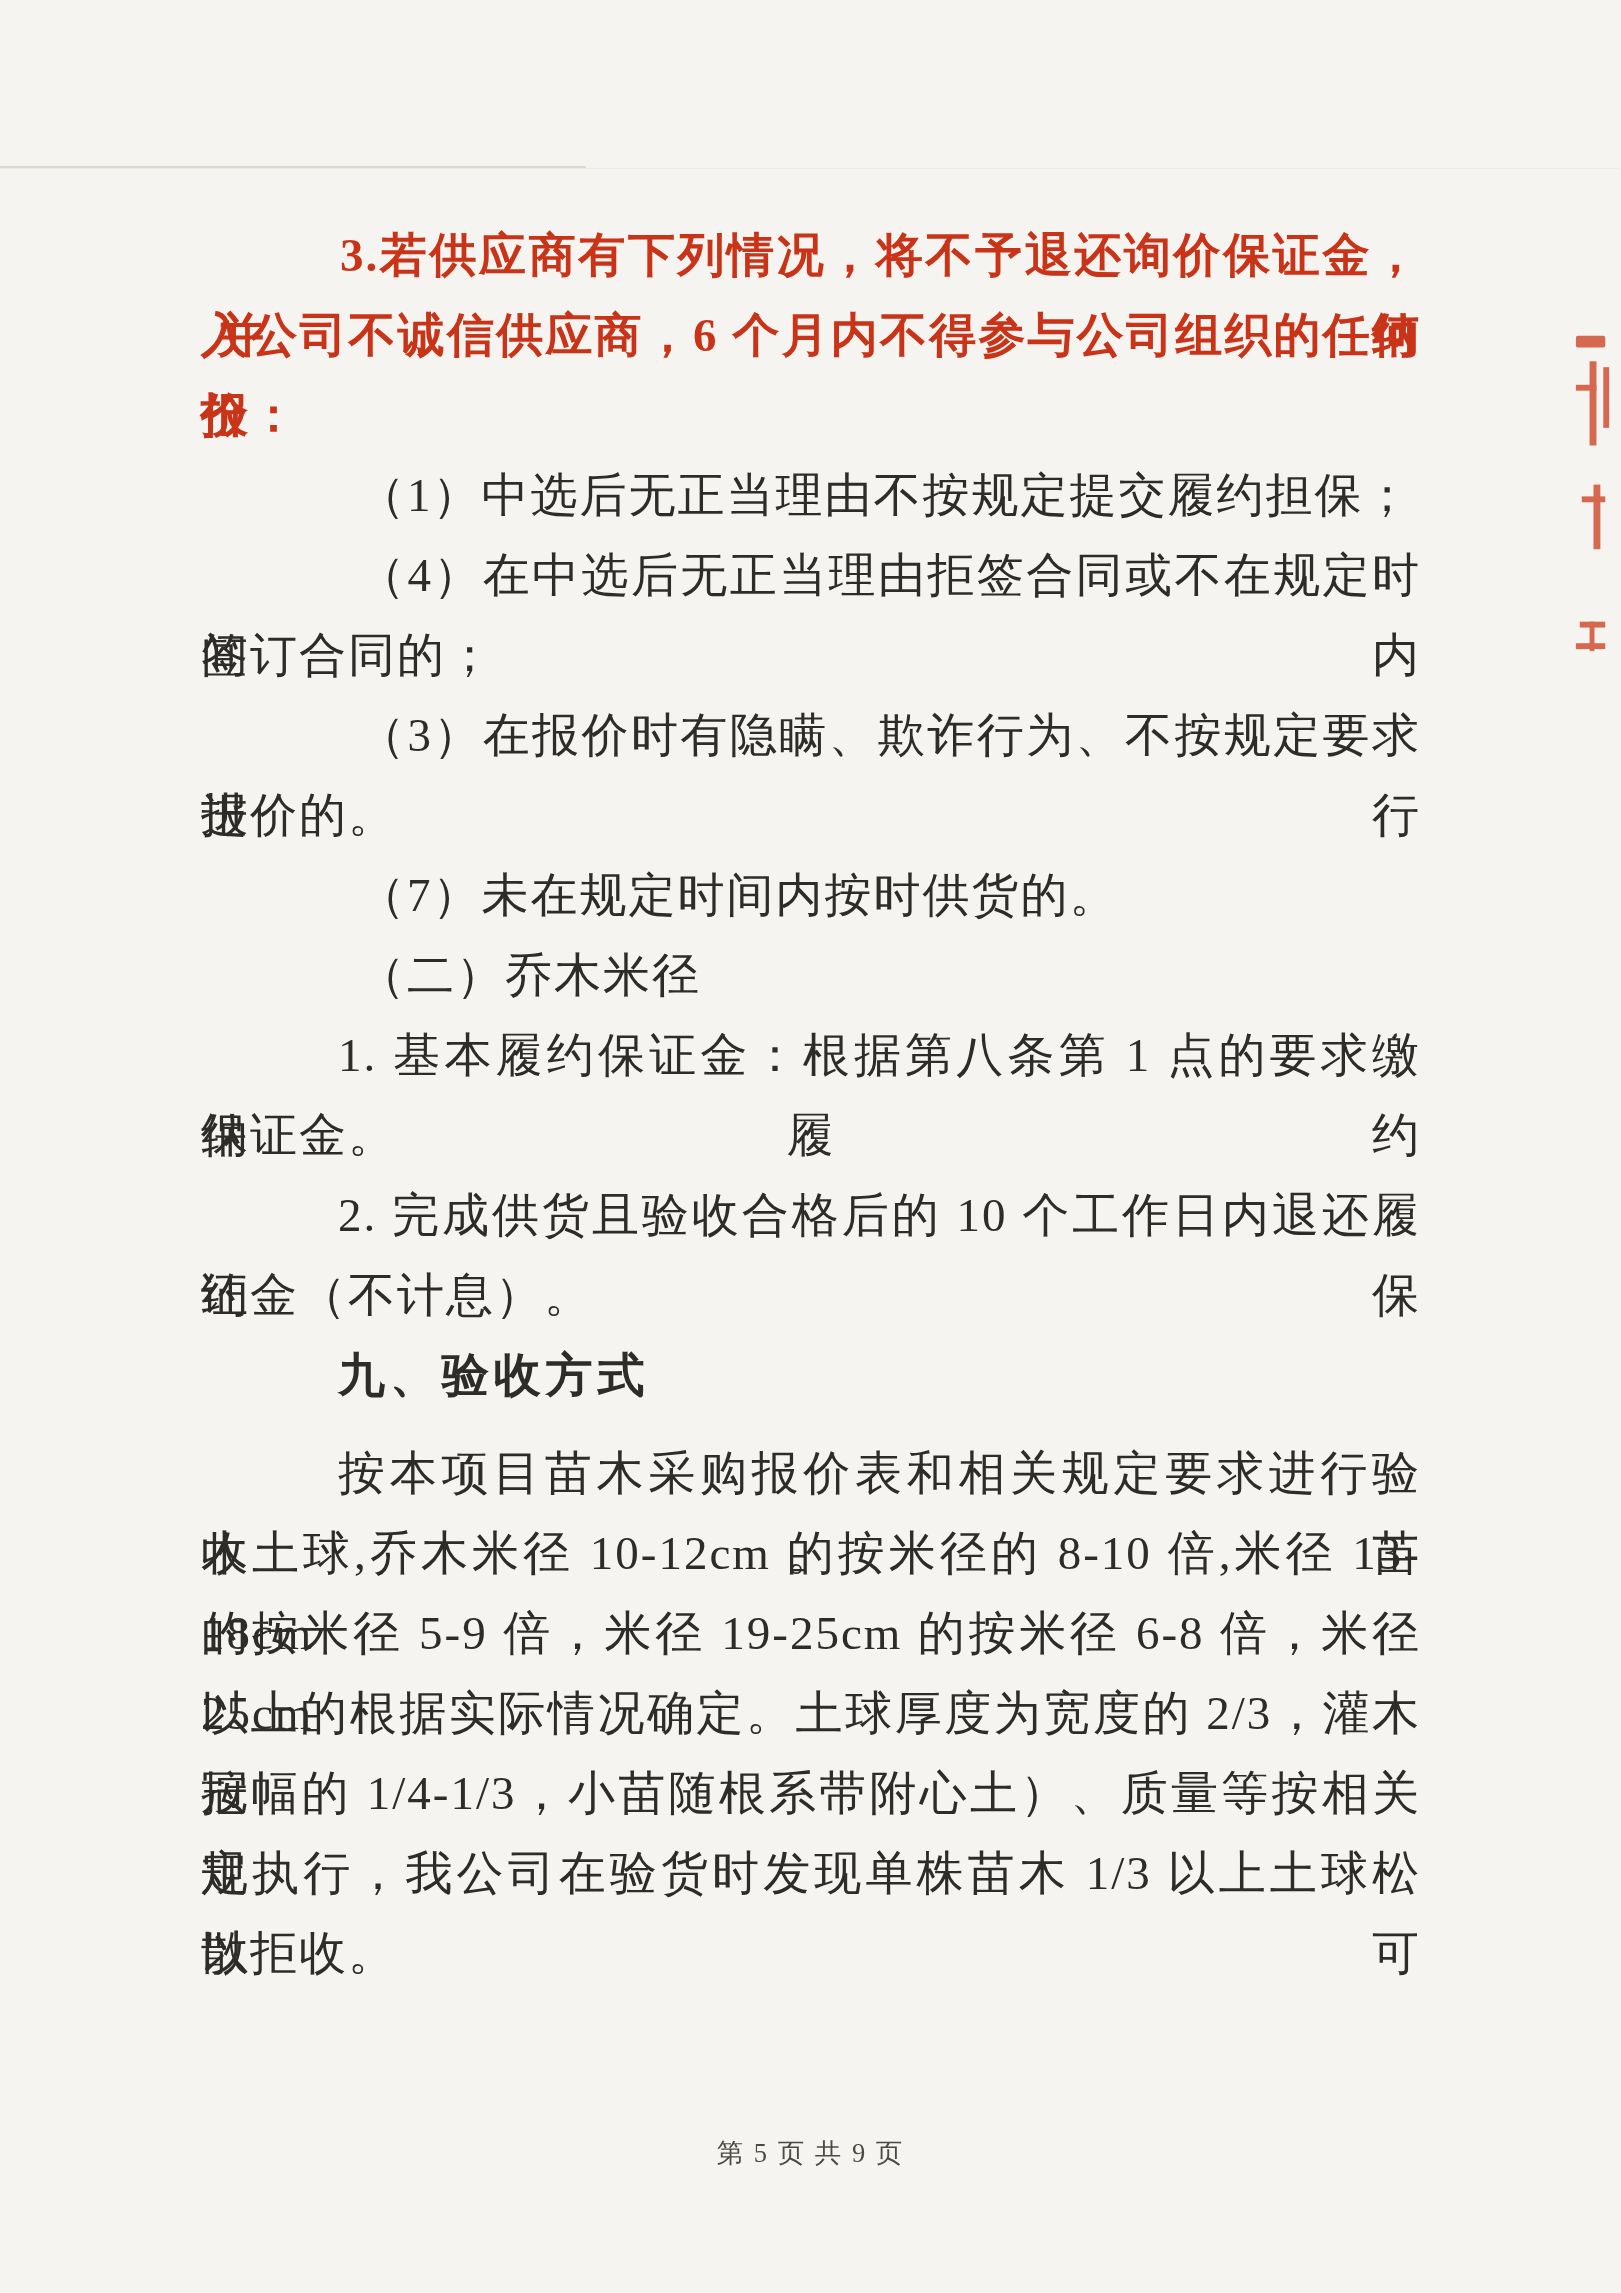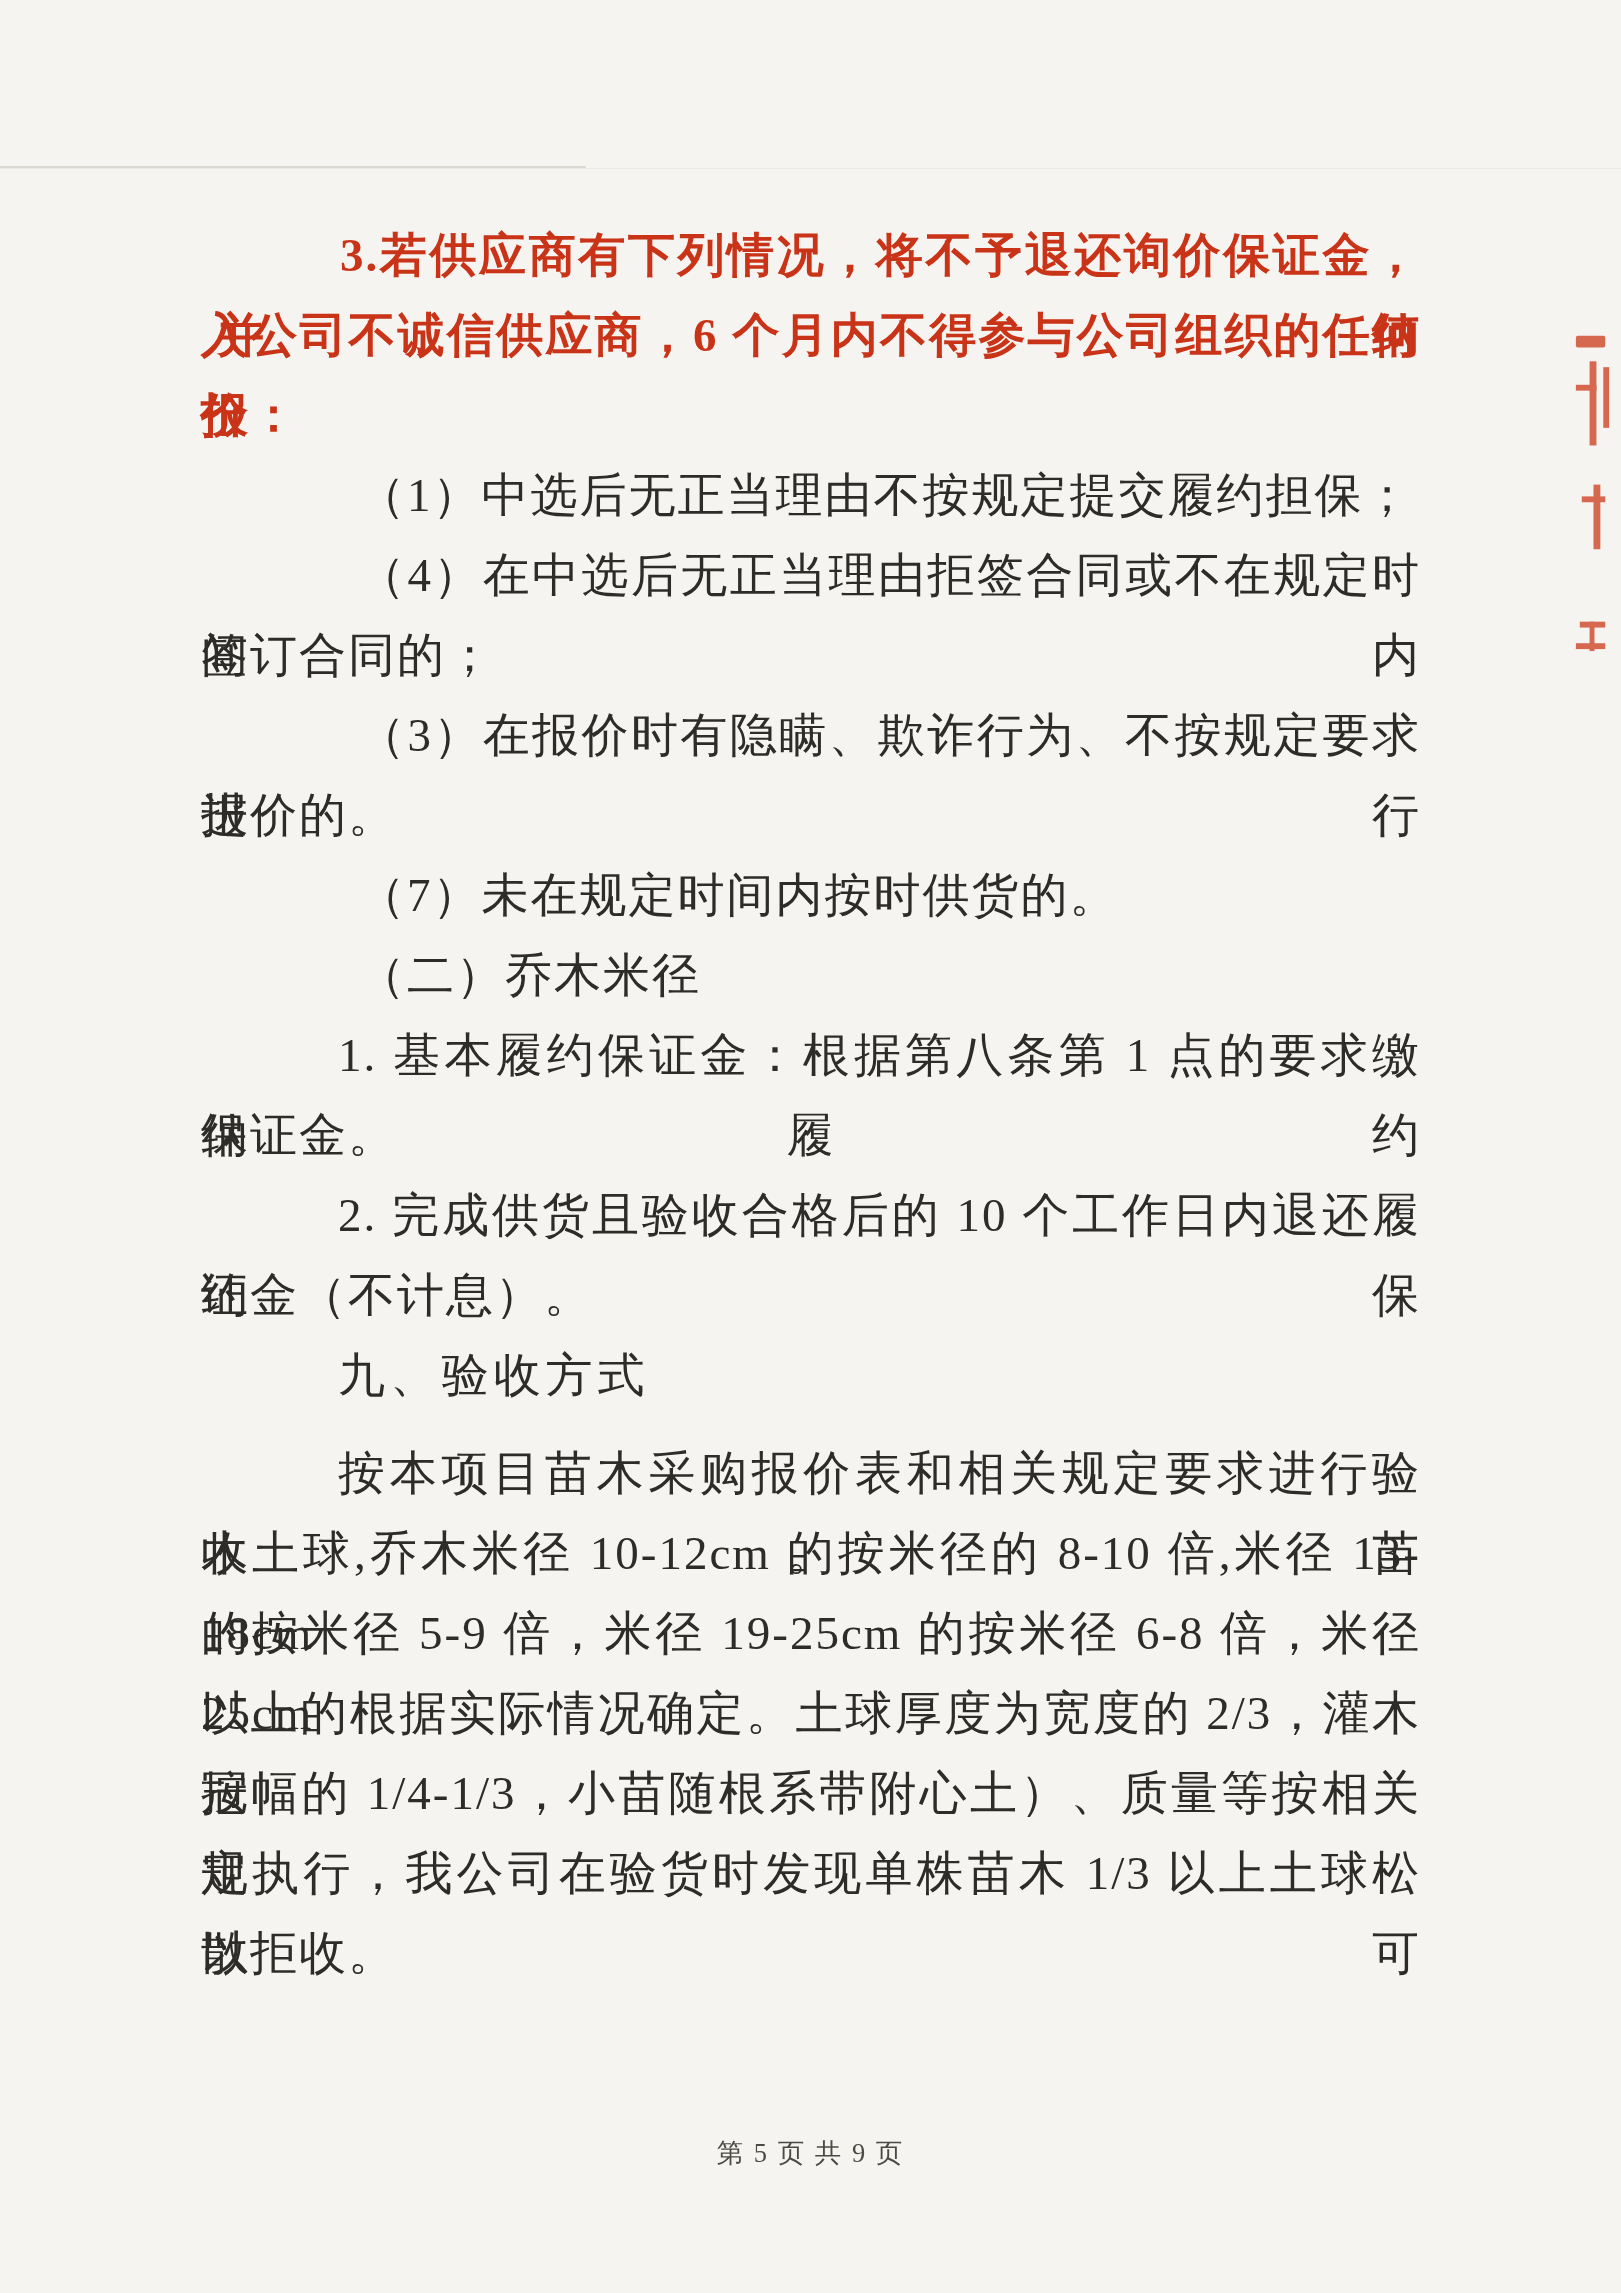--- a/index.html
+++ b/index.html
@@ -15,21 +15,21 @@
 
   .content{position:absolute;left:201px;top:215px;width:1220px;}
   .line{
     height:80px;line-height:80px;font-size:47px;letter-spacing:2px;
     color:var(--ink,#2e2c28);white-space:normal;
   }
   .fill{text-align:justify;text-align-last:justify;}
   .red{color:var(--red,#c93418);font-weight:700;}
   .heading{
     font-family:"Liberation Sans","DejaVu Sans",sans-serif;
-    font-weight:400;letter-spacing:4.9px;color:var(--ink,#2e2c28);
+    font-weight:700;letter-spacing:4.9px;color:var(--ink,#2e2c28);
   }
   .ind-a{text-indent:123px;margin-left:16px;}
   .ind-b{text-indent:157px;}
   .ind-c{text-indent:137px;}
   .gap-sm{margin-top:17.6px;}
   .gap-lg{margin-top:45px;}
 
   .footer{
     position:absolute;top:2135px;left:0;width:100%;text-align:center;
     font-size:26.5px;letter-spacing:2px;color:var(--footer_ink,#4b4b46);

